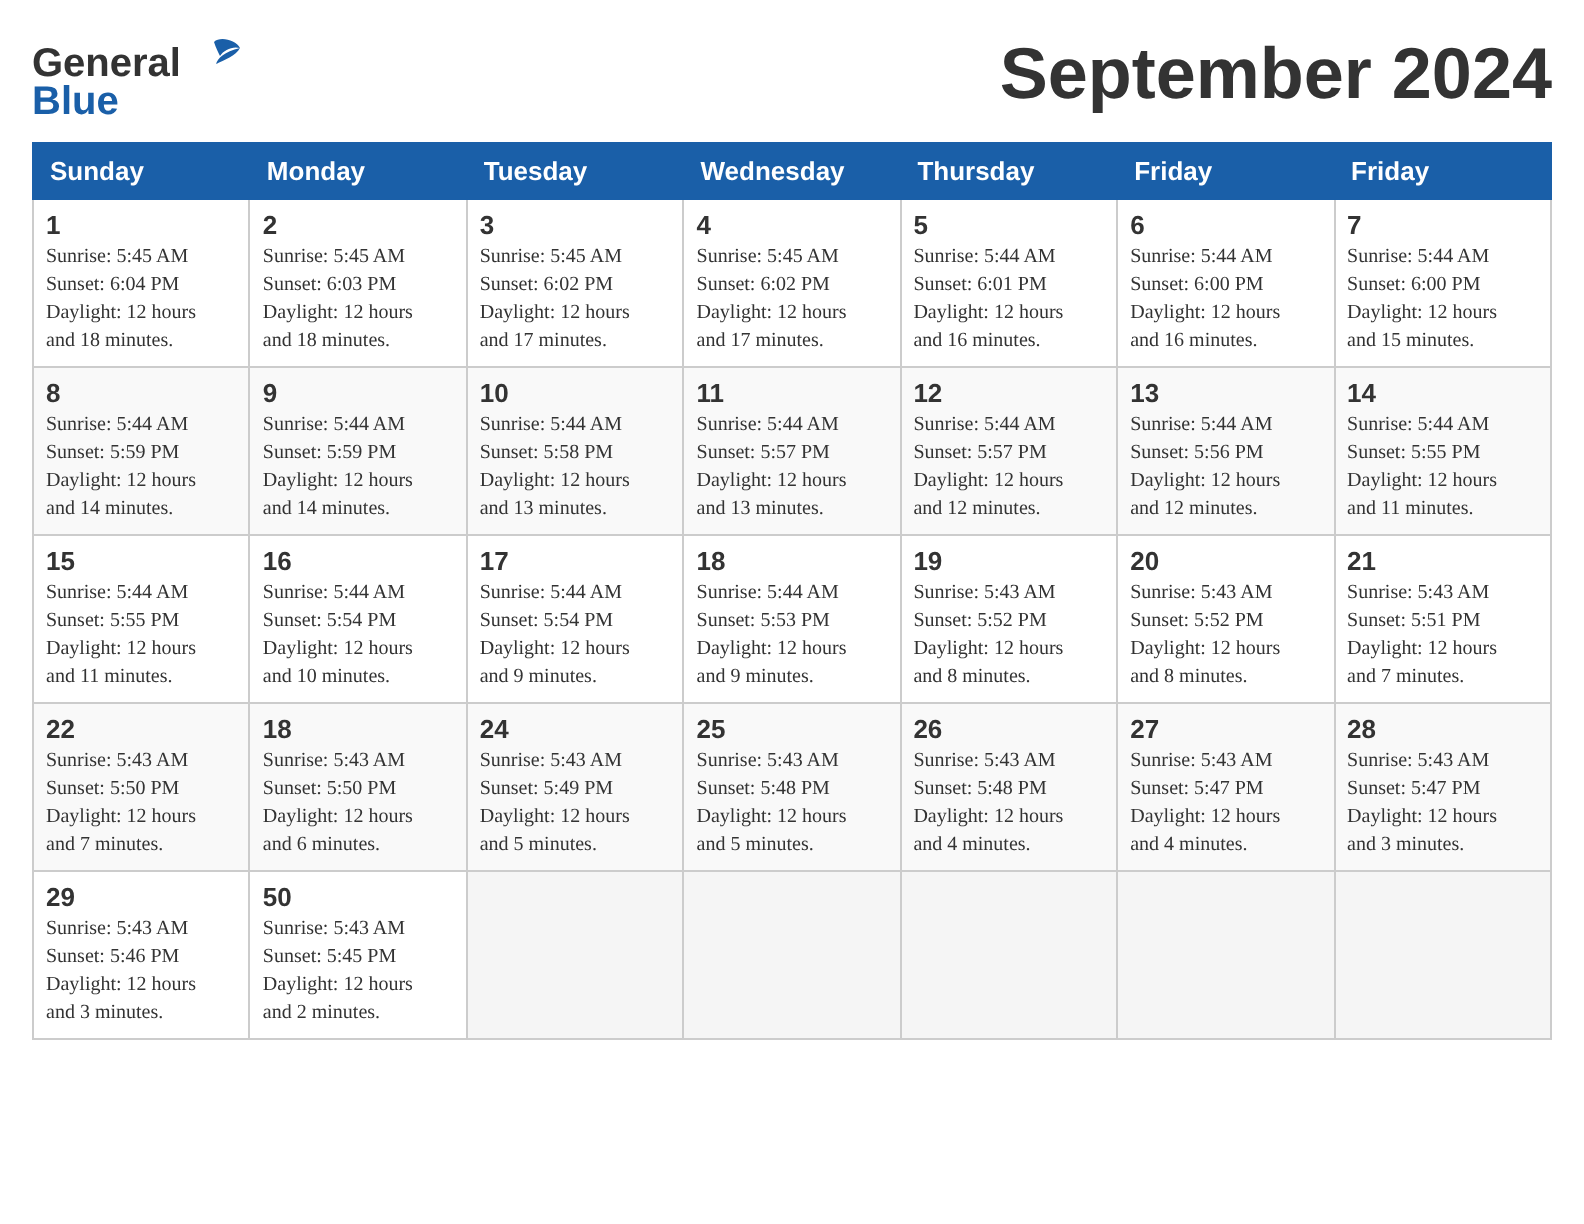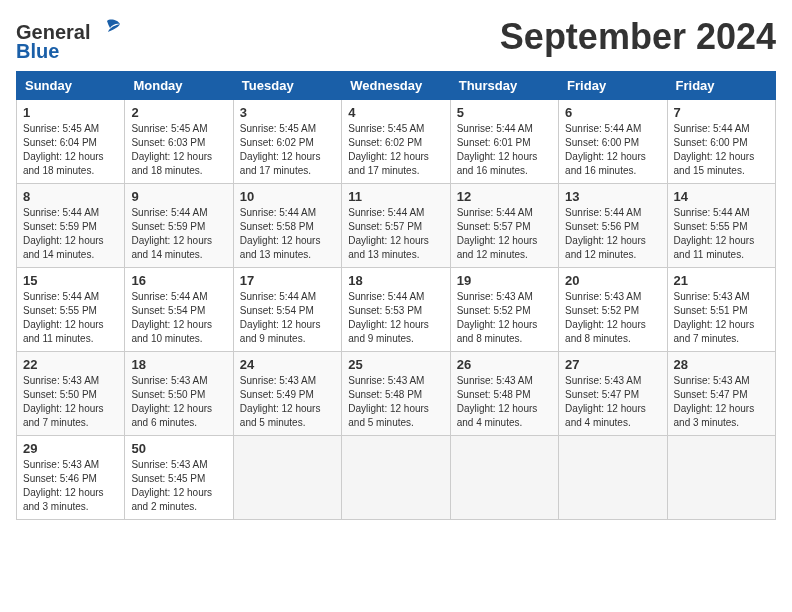--- a/index.html
+++ b/index.html
@@ -68,20 +68,21 @@
     .day-num {
       font-size: 13px;
       font-weight: bold;
       display: block;
       margin-bottom: 2px;
     }
     .day-info {
       font-size: 10px;
       line-height: 1.4;
       color: #333;
+      font-family: Liberation Serif, serif;
     }
     .empty-cell {
       background: #f5f5f5 !important;
     }
   </style>
 </head>
 <body>
 
 <div class="header">
   <div class="logo">

